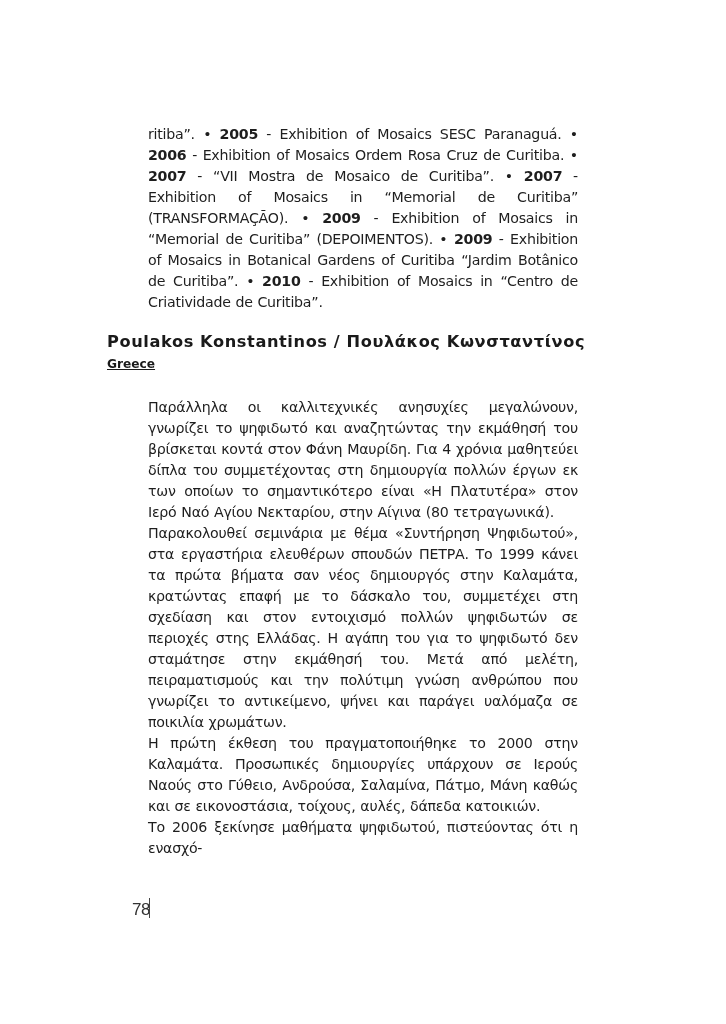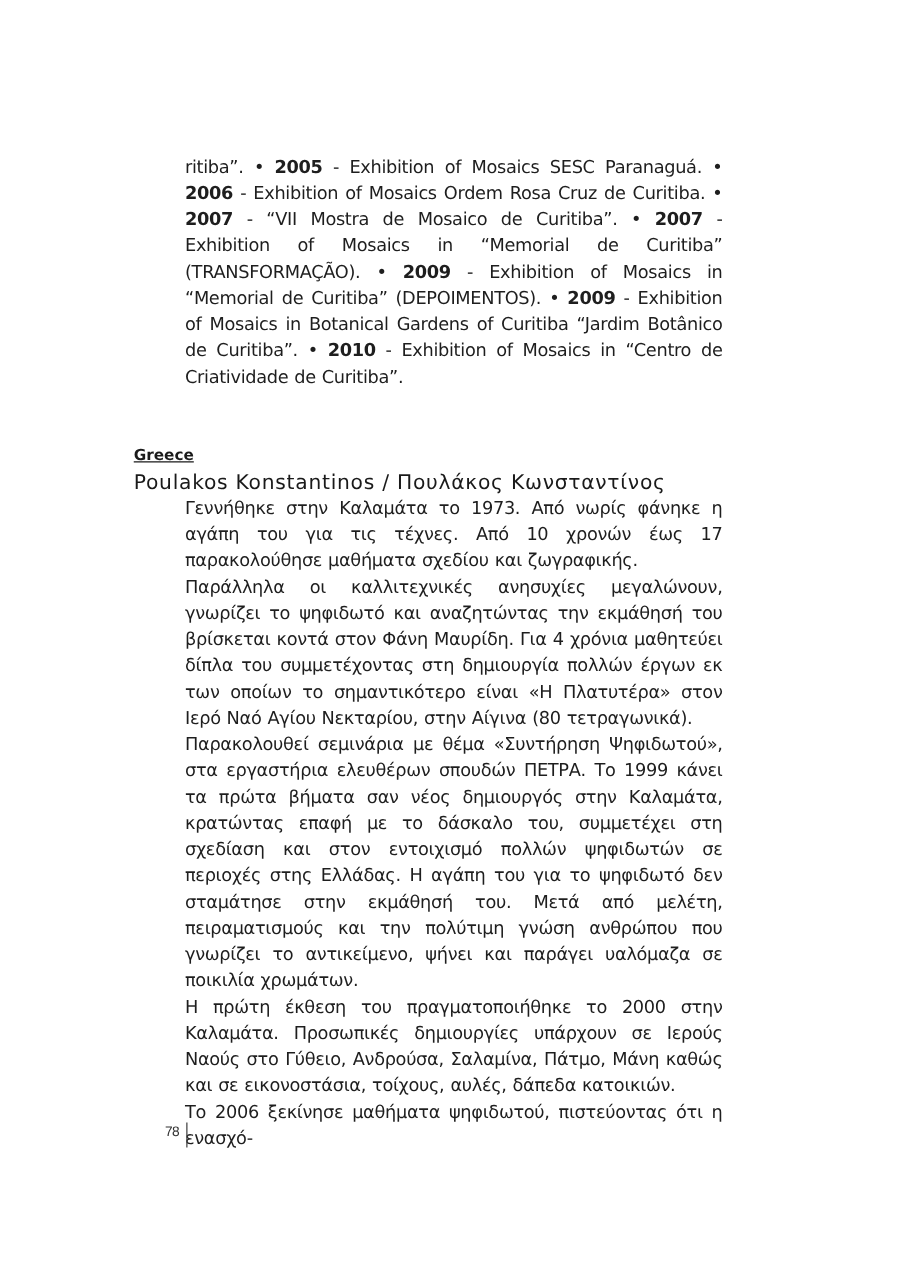--- a/index.html
+++ b/index.html
@@ -5,41 +5,40 @@
   html, body { margin: 0; padding: 0; background: #ffffff; }
   body { width: 726px; height: 1024px; position: relative; overflow: hidden;
          font-family: "DejaVu Sans", sans-serif; color: #1e1e1e; }
   .page { position: absolute; left: 0; top: 0; width: 664px; height: 1024px; background: #fff; }
   .block { position: absolute; left: 148px; width: 430px; font-size: 14.2px; line-height: 21px;
            text-align: justify; hyphens: manual; letter-spacing: -0.25px; word-spacing: 0.5px; }
   .block p { margin: 0; }
   #prev-text { top: 124px; }
   #bio-text { top: 397px; }
   b { font-weight: bold; }
-  .heading { position: absolute; left: 107px; top: 332px; font-size: 16.2px; font-weight: normal;
-             letter-spacing: 0.6px; color: #1a1a1a; white-space: nowrap; margin-top: 44px; }
+  .heading { position: absolute; left: 107px; top: 332px; font-size: 16.2px; font-weight: bold;
+             letter-spacing: 0.6px; color: #1a1a1a; white-space: nowrap; }
   .country { position: absolute; left: 107px; top: 357px; font-size: 12.2px; font-weight: bold; color: #1a1a1a; text-decoration: underline; }
-  .pagenum { position: absolute; left: 132px; top: 900px; font-size: 11px; color: #333;
+  .pagenum { position: absolute; left: 132px; top: 900px; font-size: 17px; color: #333;
              font-family: "Liberation Sans Narrow", "Liberation Sans", sans-serif; letter-spacing: -0.5px; }
   .pagebar { position: absolute; left: 149px; top: 898px; width: 1px; height: 20px; background: #444; }
 </style>
 </head>
 <body>
 
 <div class="page">
 
   <div class="block" id="prev-text">
     <p id="prev-para"><span>ritiba”. • </span><b>2005</b><span> - Exhibition of Mosaics SESC Paranaguá. • </span><b>2006</b><span> - Exhibition of Mosaics Ordem Rosa Cruz de Curitiba. • </span><b>2007</b><span> - “VII Mostra de Mosaico de Curitiba”. • </span><b>2007</b><span> - Exhibition of Mosaics in “Memorial de Curitiba” (TRANSFORMAÇÃO). • </span><b>2009</b><span> - Exhibition of Mosaics in “Memorial de Curitiba” (DEPOIMENTOS). • </span><b>2009</b><span> - Exhibition of Mosaics in Botanical Gardens of Curitiba “Jardim Botânico de Curitiba”. • </span><b>2010</b><span> - Exhibition of Mosaics in “Centro de Criatividade de Curitiba”.</span></p>
   </div>
 
   <div class="heading">Poulakos Konstantinos / Πουλάκος Κωνσταντίνος</div>
   <div class="country">Greece</div>
 
   <div class="block" id="bio-text">
-    <p>Γεννήθηκε στην Καλαμάτα το 1973. Από νωρίς φάνηκε η αγάπη του για τις τέχνες. Από 10 χρονών έως 17 παρακολούθησε μαθήματα σχεδίου και ζωγραφικής.</p>
     <p>Παράλληλα οι καλλιτεχνικές ανησυχίες μεγαλώνουν, γνωρίζει το ψηφιδωτό και αναζητώντας την εκμάθησή του βρίσκεται κοντά στον Φάνη Μαυρίδη. Για 4 χρόνια μαθητεύει δίπλα του συμμετέχοντας στη δημιουργία πολλών έργων εκ των οποίων το σημαντικότερο είναι «Η Πλατυτέρα» στον Ιερό Ναό Αγίου Νεκταρίου, στην Αίγινα (80 τετραγωνικά).</p>
     <p>Παρακολουθεί σεμινάρια με θέμα «Συντήρηση Ψηφιδωτού», στα εργαστήρια ελευθέρων σπουδών ΠΕΤΡΑ. Το 1999 κάνει τα πρώτα βήματα σαν νέος δημιουργός στην Καλαμάτα, κρατώντας επαφή με το δάσκαλο του, συμμετέχει στη σχεδίαση και στον εντοιχισμό πολλών ψηφιδωτών σε περιοχές στης Ελλάδας. Η αγάπη του για το ψηφιδωτό δεν σταμάτησε στην εκμάθησή του. Μετά από μελέτη, πειραματισμούς και την πολύτιμη γνώση ανθρώπου που γνωρίζει το αντικείμενο, ψήνει και παράγει υαλόμαζα σε ποικιλία χρωμάτων.</p>
     <p>Η πρώτη έκθεση του πραγματοποιήθηκε το 2000 στην Καλαμάτα. Προσωπικές δημιουργίες υπάρχουν σε Ιερούς Ναούς στο Γύθειο, Ανδρούσα, Σαλαμίνα, Πάτμο, Μάνη καθώς και σε εικονοστάσια, τοίχους, αυλές, δάπεδα κατοικιών.</p>
     <p>Το 2006 ξεκίνησε μαθήματα ψηφιδωτού, πιστεύοντας ότι η ενασχό-</p>
   </div>
 
   <div class="pagenum">78</div>
   <div class="pagebar"></div>
 </div>
 

